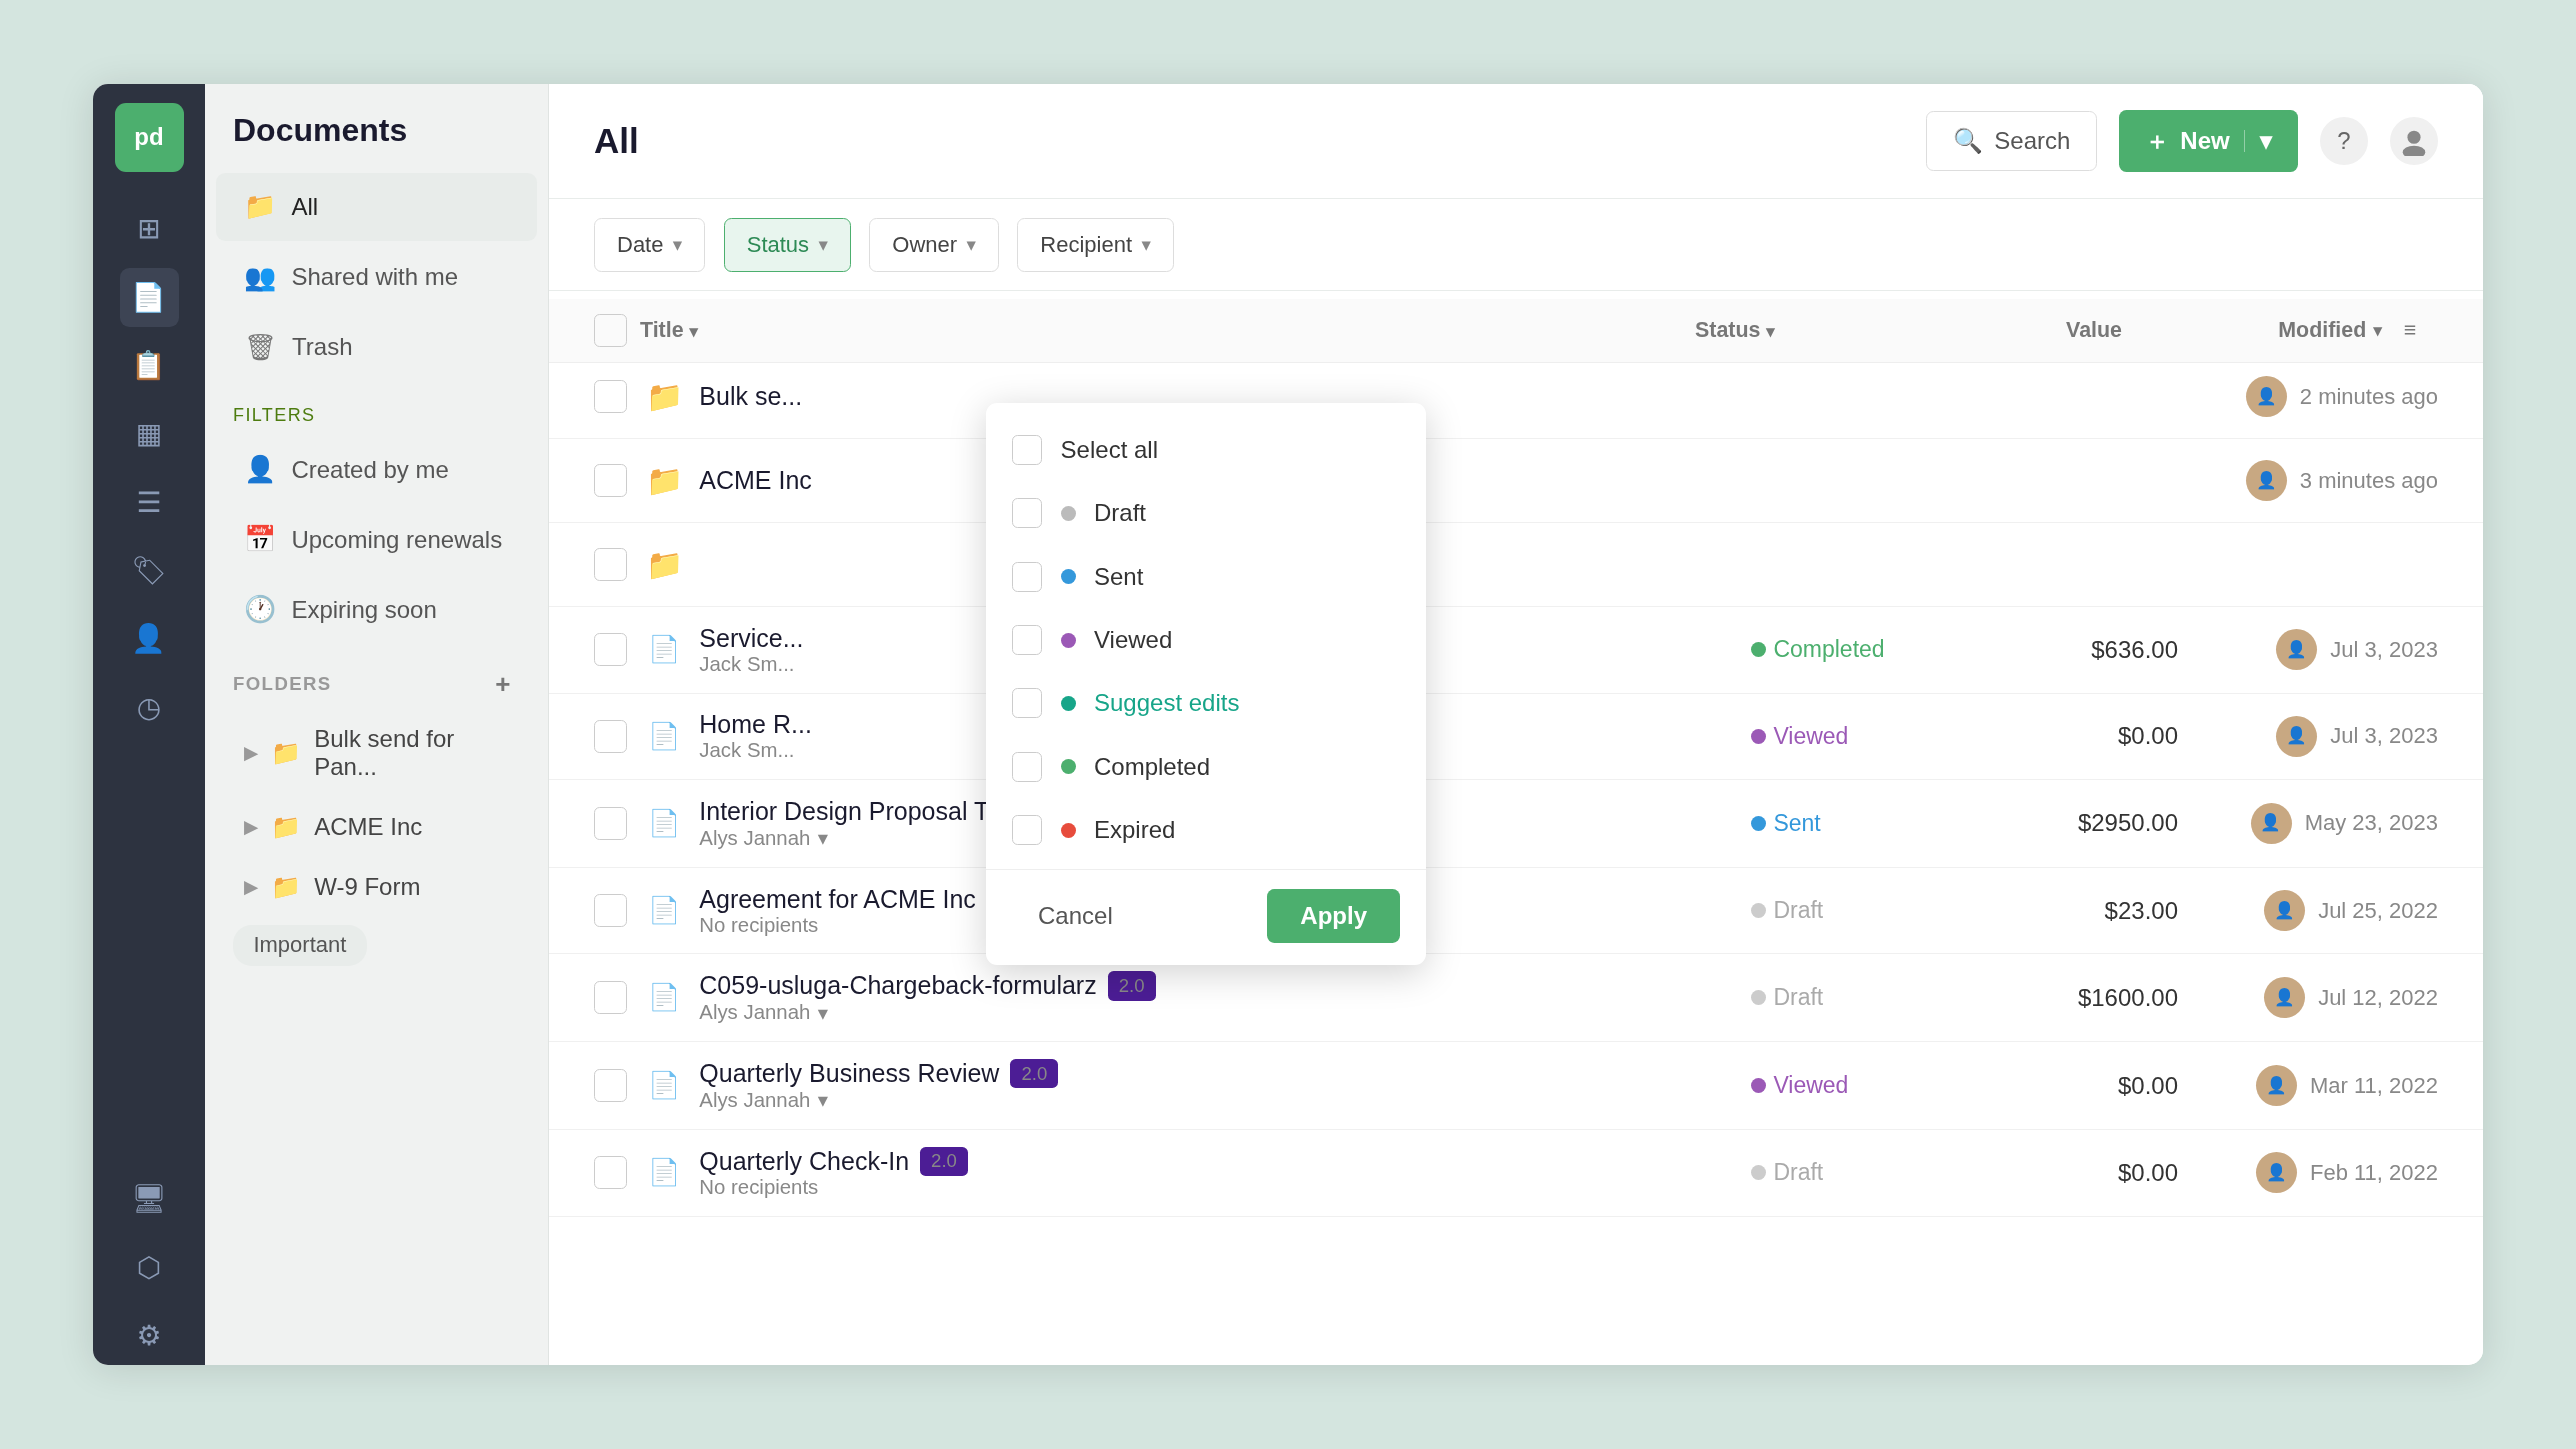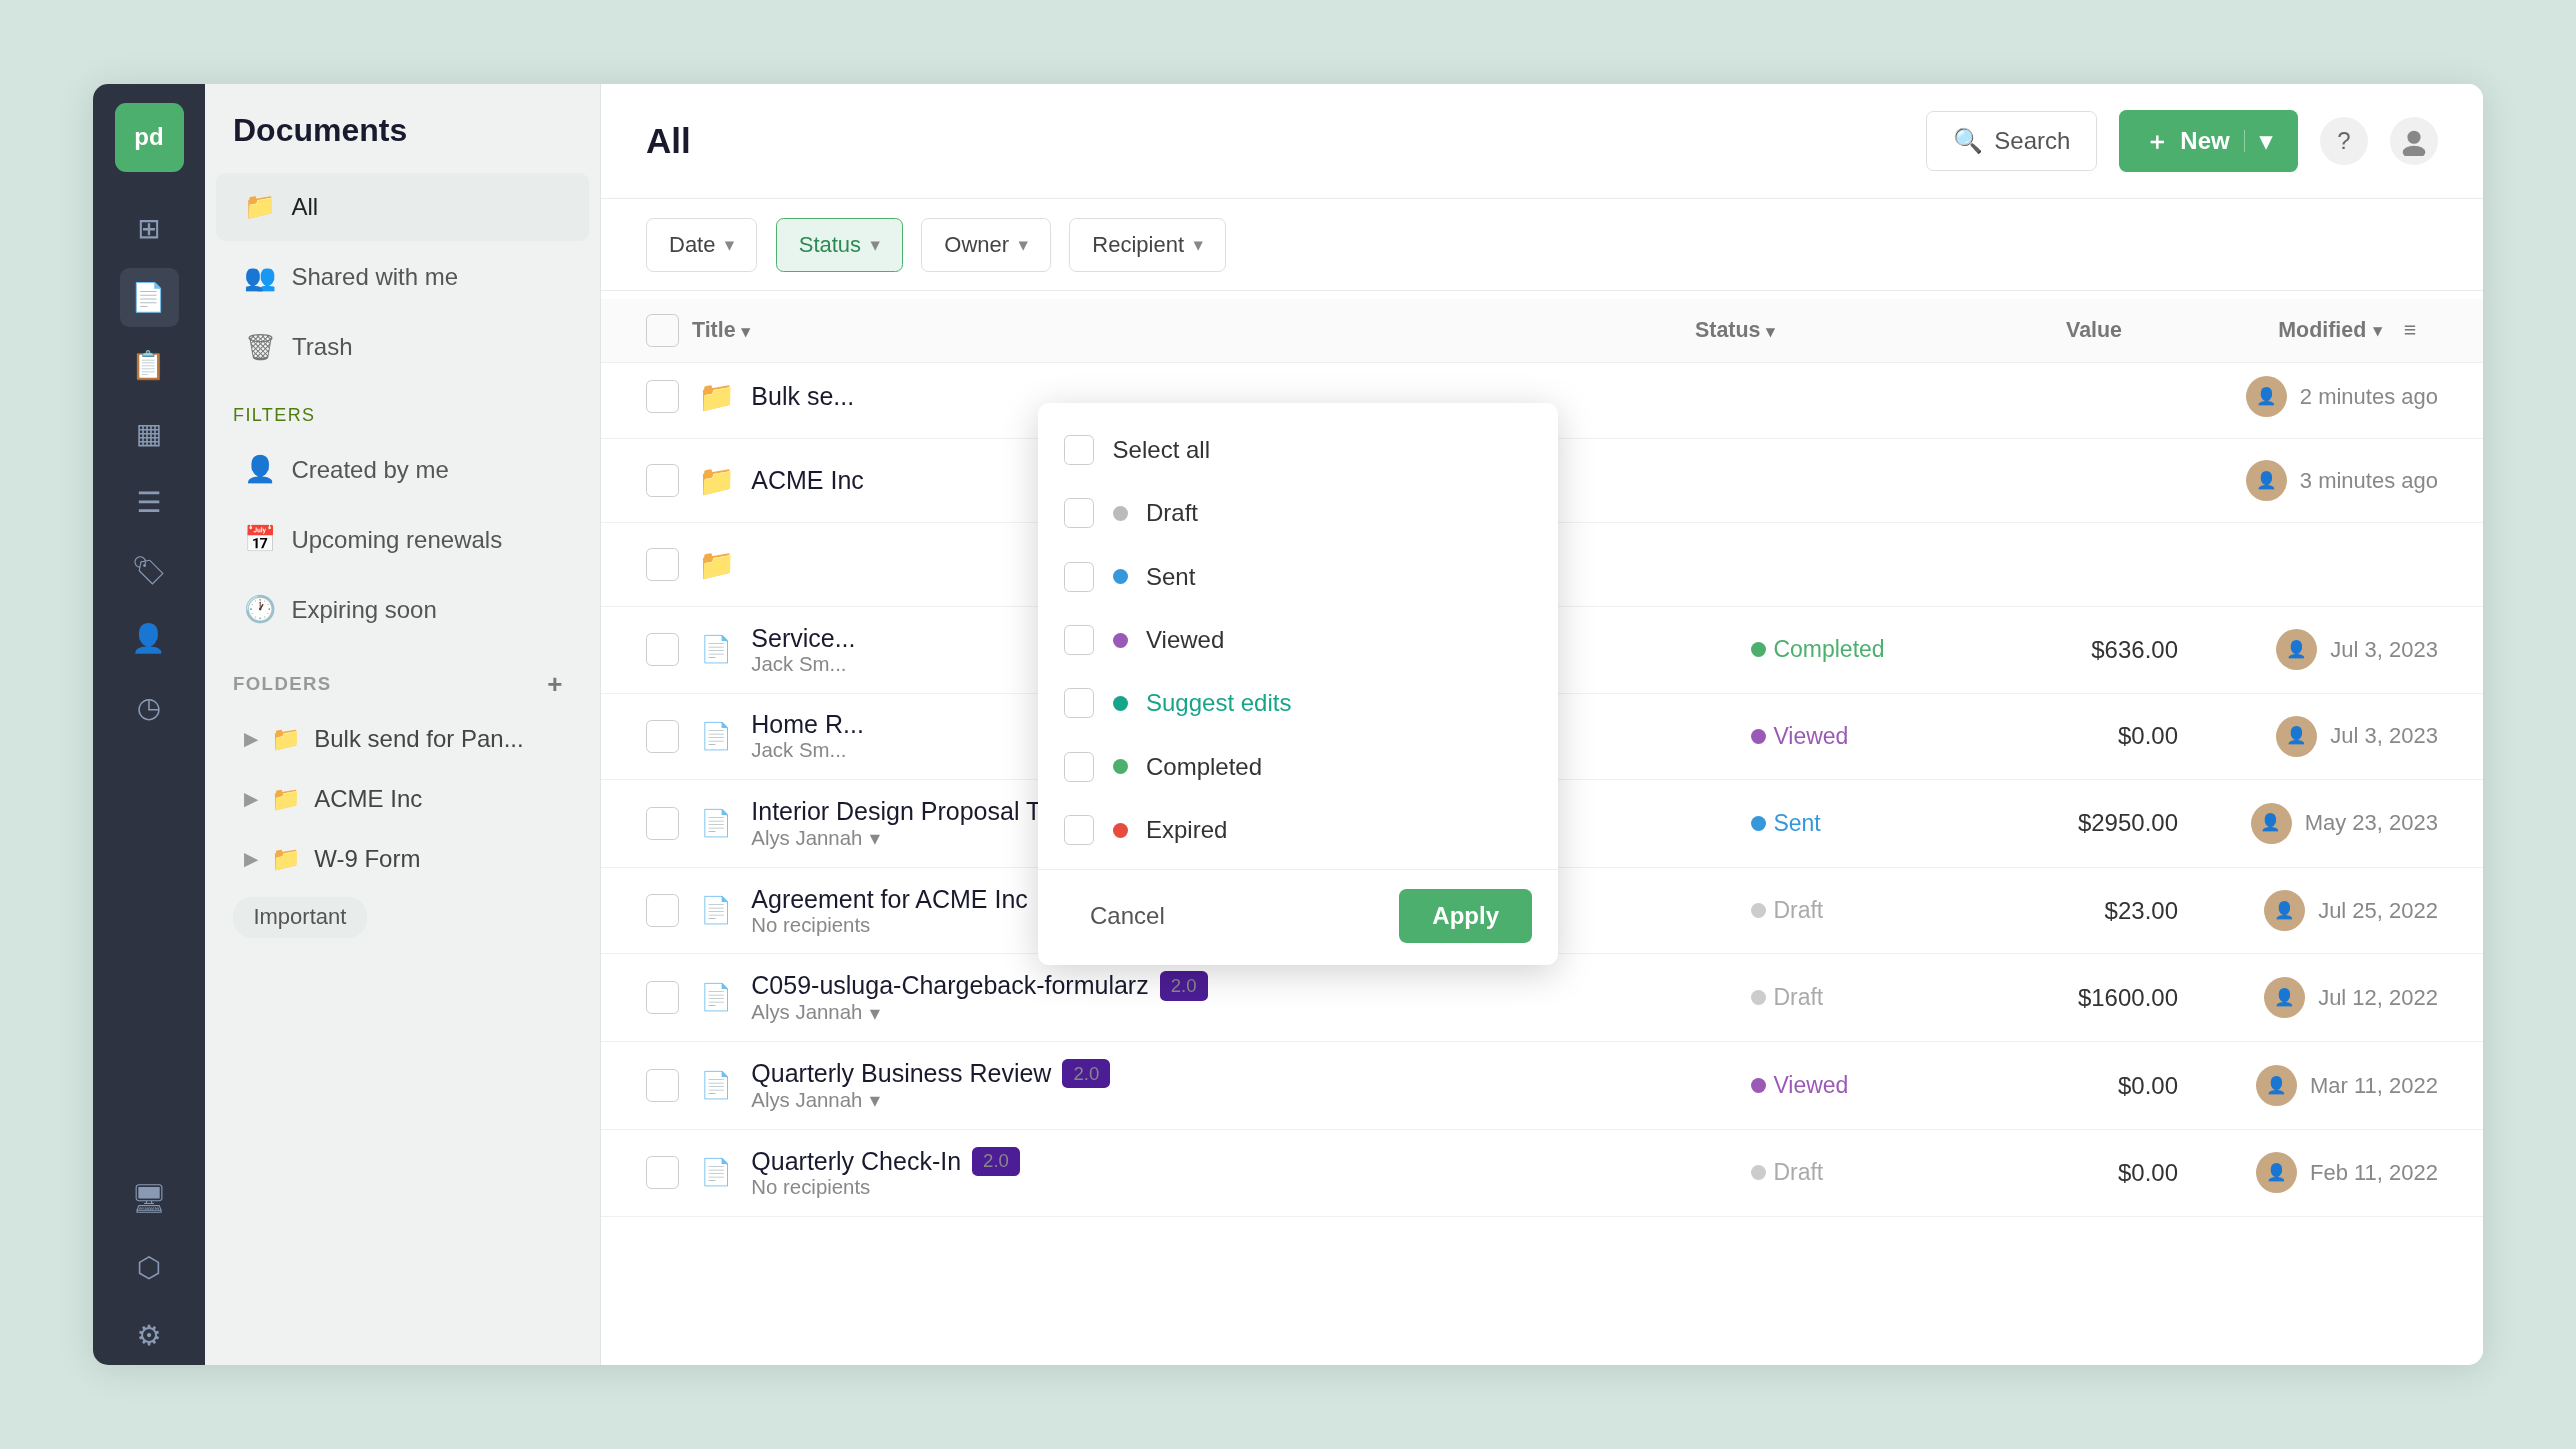--- a/index.html
+++ b/index.html
@@ -64,21 +64,21 @@
 
     .icon-sidebar .nav-icon.active {
       background: #3d4454;
       color: #5dc887;
     }
 
     .icon-sidebar .spacer { flex: 1; }
 
     
     .nav-panel {
-      width: 396px;
+      width: 344px;
       background: #f0f2f1;
       border-right: 0.9px solid #e0e4e2;
       padding: 28px 0;
       overflow-y: auto;
     }
 
     .nav-panel h2 {
       font-size: 32px;
       font-weight: 700;
       color: #1a1a2e;
@@ -361,21 +361,21 @@
       overflow: hidden;
     }
 
     .folder-row .row-icon { color: #9ab; font-size: 30px; }
 
     
     .dropdown-overlay {
       position: absolute;
       top: 112px;
       left: 437px;
-      width: 520px;
+      width: 440px;
       background: white;
       border-radius: 11px;
       box-shadow: 0 7.4px 37px rgba(0,0,0,0.18);
       z-index: 100;
       padding: 15px 0;
     }
 
     .dropdown-item {
       display: flex;
       align-items: center;

